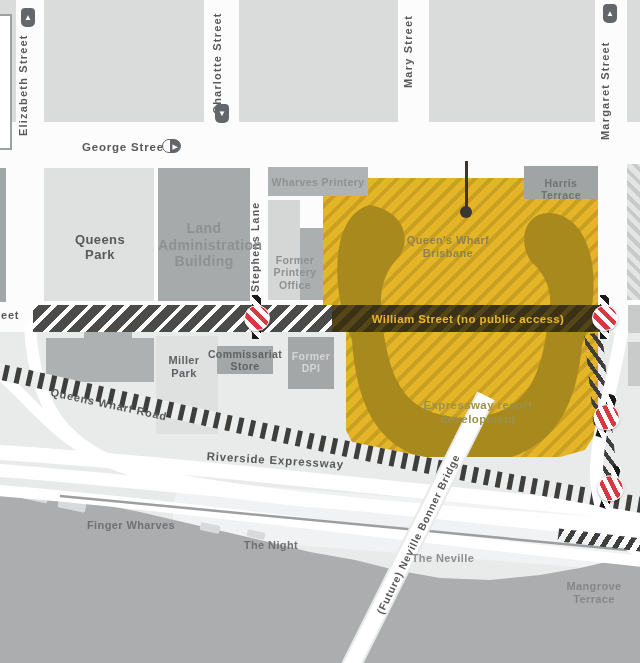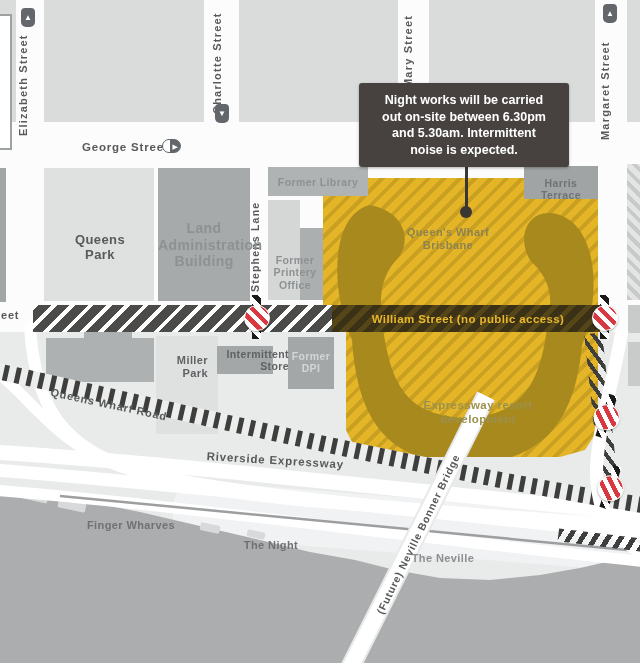--- a/index.html
+++ b/index.html
@@ -46,22 +46,22 @@
   .hatch-se{left:558px;top:534px;width:92px;height:13px;transform:rotate(7deg);
     background:repeating-linear-gradient(115deg,#3E3E3C 0 5px,rgba(0,0,0,0) 5px 11px);}
   
   .hlabel{position:absolute;font-weight:bold;color:#58595B;font-size:11.5px;letter-spacing:.8px;white-space:nowrap;}
   .vlabel{position:absolute;writing-mode:vertical-rl;transform:rotate(180deg);font-weight:bold;
           color:#58595B;font-size:11px;letter-spacing:1.2px;white-space:nowrap;}
   .place{position:absolute;font-weight:bold;text-align:center;white-space:pre-line;
          color:#58595B;font-size:11px;line-height:1.18;letter-spacing:.4px;}
   .c-light{color:#8E9192;}
   .c-harris{color:#6F7375;}
-  .c-gray{color:#5F6264;text-align:right;}
-  .c-onyellow{color:#8D8350;}
+  .c-gray{color:#5F6264;}
+  .c-onyellow{color:#8D8350;margin-top:8px;}
   .c-resort{color:#9A914E;}
   .c-dpi{color:#D4D5D5;}
   .c-onriver{color:#6F7274;}
   .c-landing{color:#8C8F91;}
   .c-mangrove{color:#85888A;}
   
   .oneway{position:absolute;width:14px;height:19px;background:#63666A;border-radius:4px 4px 5px 5px;
           display:flex;align-items:center;justify-content:center;color:#FFF;font-size:8px;line-height:1;}
   .oneway-h{position:absolute;width:19px;height:14px;border:1.5px solid #63666A;border-radius:7px;
             background:linear-gradient(90deg,#FFF 0 40%,#63666A 40% 100%);
@@ -176,56 +176,54 @@
     </div>
   <div class="oneway-h z4" style="left:162px;top:139px">
       <span>▶</span>
     </div>
 
   <div class="place z4" style="left:60px;top:232px;width:80px;font-size:13px">Queens
 Park</div>
   <div class="place c-light z4" style="left:158px;top:220px;width:92px;font-size:14px">Land
 Administration
 Building</div>
-  <div class="place c-light z4" style="left:270px;top:176px;width:96px;font-size:10.5px">Former Library</div>
+  <div class="place c-light z4" style="left:270px;top:176px;width:96px;font-size:10.5px">Wharves Printery</div>
   <div class="place c-light z4" style="left:262px;top:254px;width:66px;font-size:10.5px">Former
 Printery
 Office</div>
   <div class="place c-harris z4" style="left:524px;top:177px;width:74px;font-size:10.5px">Harris Terrace</div>
   <div class="place c-onyellow z4" style="left:388px;top:226px;width:120px">Queen's Wharf
 Brisbane</div>
   <div class="place c-resort z4" style="left:398px;top:399px;width:160px;font-size:11.5px">Expressway resort
 development</div>
   <div class="place c-gray z4" style="left:160px;top:354px;width:48px">Miller
 Park</div>
-  <div class="place c-gray z4" style="left:201px;top:348px;width:88px;font-size:10.5px">Intermittent
+  <div class="place c-gray z4" style="left:201px;top:348px;width:88px;font-size:10.5px">Commissariat
 Store</div>
   <div class="place c-dpi z4" style="left:289px;top:350px;width:44px;font-size:10.5px">Former
 DPI</div>
   <div class="place c-onriver z4" style="left:66px;top:519px;width:130px">Finger Wharves</div>
   <div class="place c-onriver z4" style="left:226px;top:539px;width:90px">The Night</div>
   <div class="place c-landing z4" style="left:388px;top:552px;width:110px">The Neville</div>
+  <div class="place c-mangrove z4" style="left:558px;top:580px;width:72px">Mangrove
+Terrace</div>
 
   <div class="noentry z5" style="left:243px;top:295px">
       <span class="bar"></span>
       <span class="circ"></span>
     </div>
   <div class="noentry z5" style="left:591px;top:295px">
       <span class="bar"></span>
       <span class="circ"></span>
     </div>
   <div class="noentry z5" style="left:593px;top:394px;transform:rotate(18deg)">
       <span class="bar"></span>
       <span class="circ"></span>
     </div>
   <div class="noentry z5" style="left:597px;top:465px;transform:rotate(18deg)">
       <span class="bar"></span>
       <span class="circ"></span>
     </div>
 
   <div class="abs pointer-line"></div>
   <div class="abs pointer-dot"></div>
-  <div class="abs callout">Night works will be carried
-out on-site between 6.30pm
-and 5.30am. Intermittent
-noise is expected.</div>
 
 </div>
 
 </body></html>

